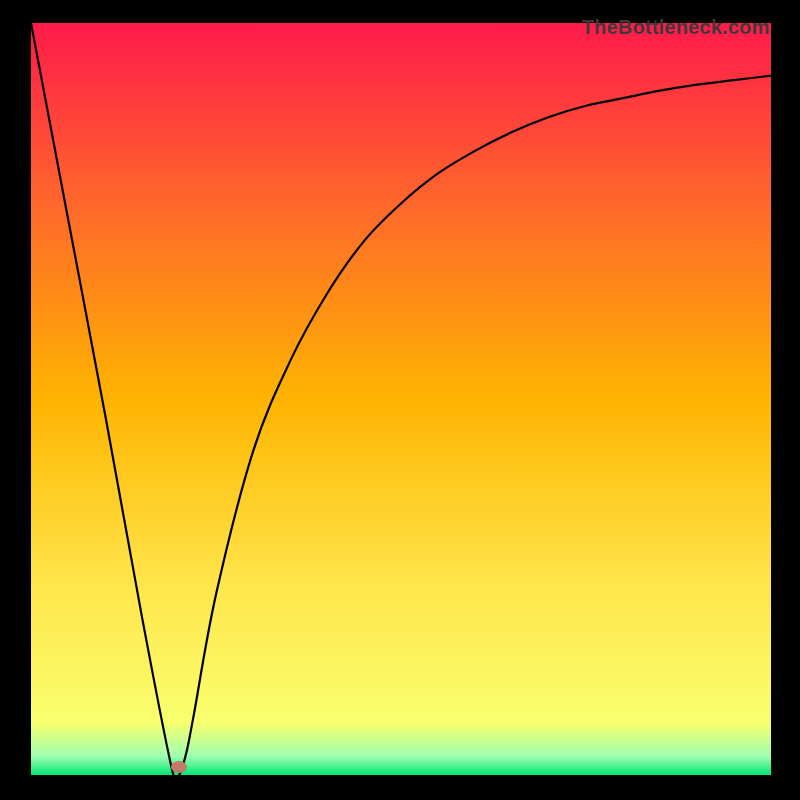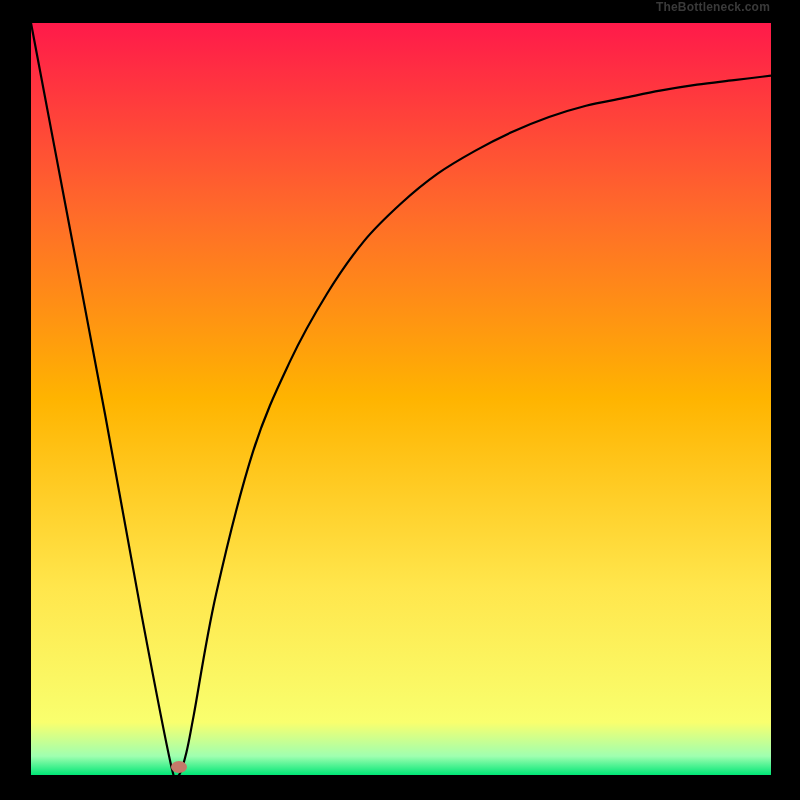--- a/index.html
+++ b/index.html
@@ -20,25 +20,25 @@
   }
   .plot {
     position: absolute;
     left: 0;
     top: 0;
     width: 740px;
     height: 752px;
   }
   .watermark {
     position: absolute;
-    top: 0px;
+    top: 16px;
     right: 30px;
     color: #3a3a3a;
     font-family: Arial, Helvetica, sans-serif;
-    font-size: 12px;
+    font-size: 20px;
     font-weight: bold;
     letter-spacing: 0.2px;
   }
   .dot {
     position: absolute;
     width: 16px;
     height: 12px;
     border-radius: 50%;
     background: #c47a6a;
     transform: translate(-50%, -50%);

